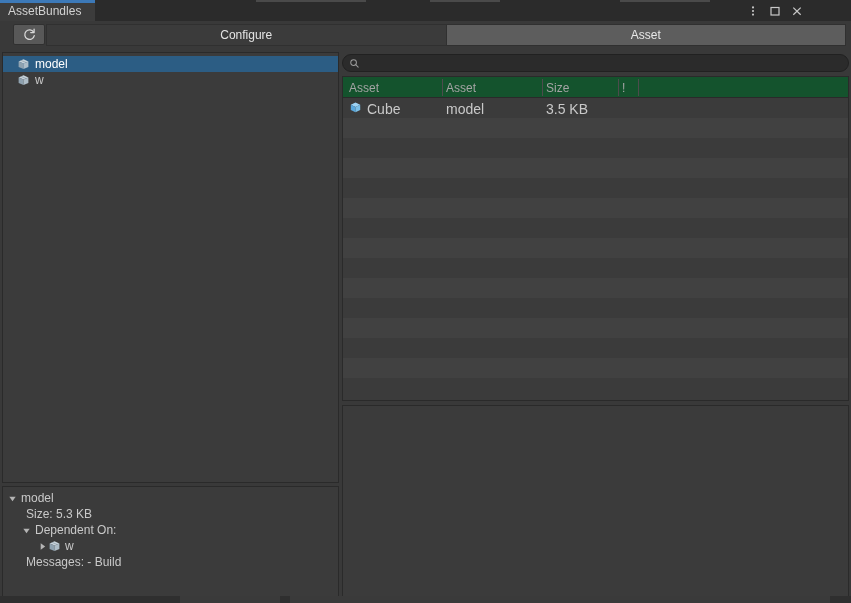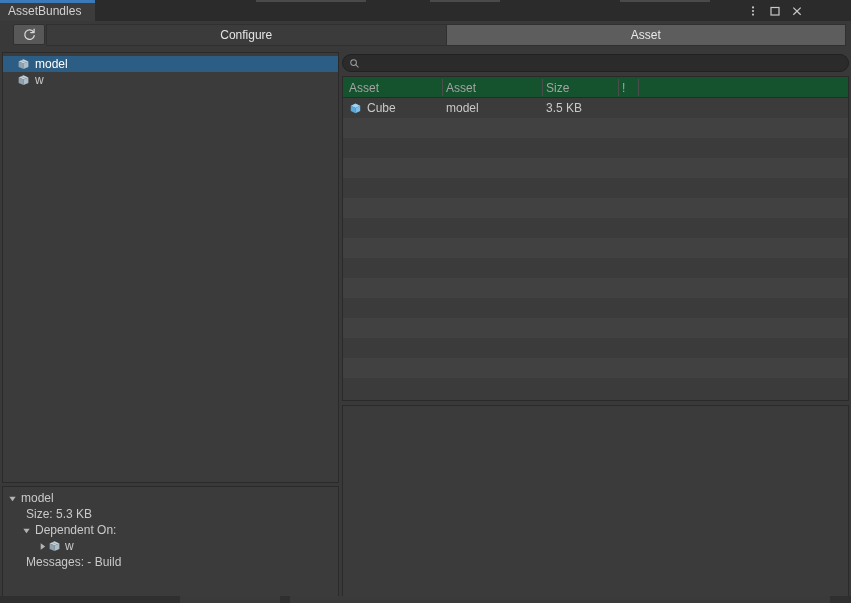--- a/index.html
+++ b/index.html
@@ -259,25 +259,25 @@
   .arow {
     position: relative;
     height: 20px;
     box-sizing: border-box;
   }
   .arow.even { background: #3b3b3b; }
   .arow.odd  { background: #414141; }
   .arow .cell {
     position: absolute;
     top: 3px;
-    font-size: 12px;
+    font-size: 14px;
     color: #c9c9c9;
     white-space: nowrap;
     display: flex;
-    align-items: flex-end;
+    align-items: flex-start;
   }
   .cell-asset  { left: 6px; }
   .cell-bundle { left: 103px; }
   .cell-size   { left: 203px; }
   .cell-flag   { left: 279px; }
   .arow .cube-icon { margin-right: 5px; }
 
   
   .detail-inner {
     position: absolute;

